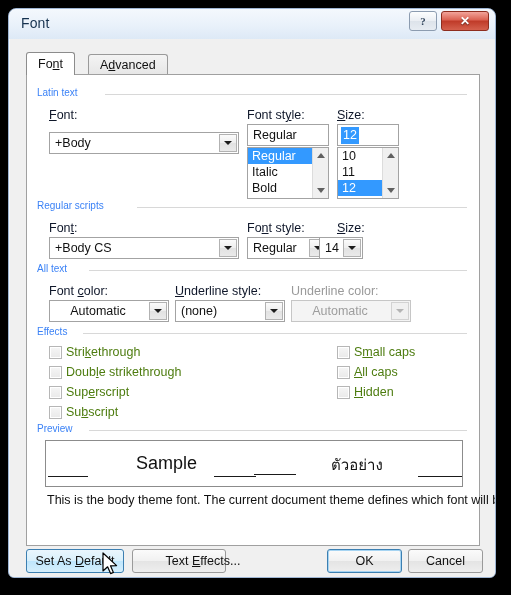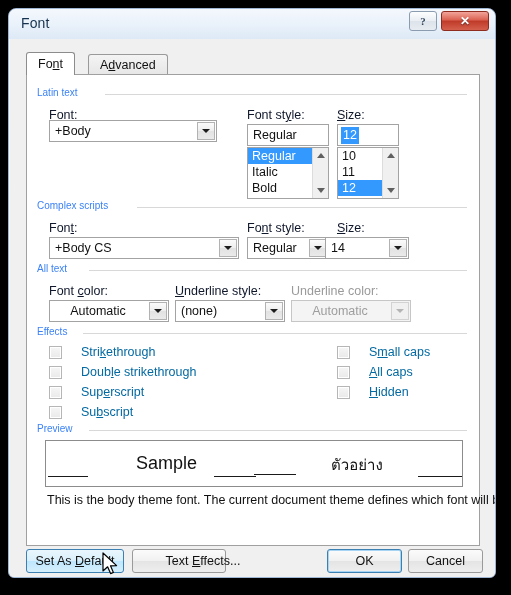--- a/index.html
+++ b/index.html
@@ -241,23 +241,23 @@
     align-items: center;
   }
   .cbox {
     width: 13px; height: 13px;
     background: linear-gradient(180deg,#f6f6f6 0%, #e9e9e9 100%);
     border: 1px solid #b6b6b6;
     box-shadow: 0 0 0 1px #ffffff inset;
     flex: 0 0 auto;
   }
   .cblabel {
-    margin-left: 19px;
-    font-size: 12.5px;
-    color: #0369a1;
+    margin-left: 4px;
+    font-size: 12.5px;
+    color: #4d7c0f;
     white-space: nowrap;
   }
 
   
   #preview-box {
     position: absolute;
     border: 1px solid #8c8c8c;
     background: #ffffff;
   }
   #preview-sample {
@@ -325,21 +325,21 @@
       <div class="tab active" id="tab-font"><span>Fo<span class="u">n</span>t</span></div>
       <div class="tab inactive" id="tab-advanced"><span>A<span class="u">d</span>vanced</span></div>
     </div>
 
     <div id="tabpanel">
 
       <div class="grp-label" style="left:10px; top:12px;">Latin text</div>
       <div class="grp-rule" style="left:78px; top:19px; width:362px;"></div>
 
       <div class="fld-label" style="left:22px; top:33px;"><span class="u">F</span>ont:</div>
-      <div class="combo" style="left:22px; top:45px; width:168px;">
+      <div class="combo" style="left:22px; top:57px; width:190px;">
         <span class="val">+Body</span>
         <span class="arrow">
             <i class="tri-down"></i>
           </span>
       </div>
 
       <div class="fld-label" style="left:220px; top:33px;">Font st<span class="u">y</span>le:</div>
       <div class="textbox" style="left:220px; top:49px; width:82px;">
         <span class="val">Regular</span>
       </div>
@@ -372,41 +372,41 @@
         <div class="sbar">
           <div class="sb-btn sb-up">
               <i class="tri-up-s"></i>
             </div>
           <div class="sb-btn sb-dn">
               <i class="tri-dn-s"></i>
             </div>
         </div>
       </div>
 
-      <div class="grp-label" style="left:10px; top:125px;">Complex scripts</div>
+      <div class="grp-label" style="left:10px; top:125px;">Regular scripts</div>
       <div class="grp-rule" style="left:110px; top:132px; width:330px;"></div>
 
       <div class="fld-label" style="left:22px; top:146px;">Fon<span class="u">t</span>:</div>
       <div class="combo" style="left:22px; top:162px; width:190px;">
         <span class="val">+Body CS</span>
         <span class="arrow">
             <i class="tri-down"></i>
           </span>
       </div>
 
       <div class="fld-label" style="left:220px; top:146px;">Fo<span class="u">n</span>t style:</div>
       <div class="combo" style="left:220px; top:162px; width:82px;">
         <span class="val">Regular</span>
         <span class="arrow">
             <i class="tri-down"></i>
           </span>
       </div>
 
       <div class="fld-label" style="left:310px; top:146px;"><span class="u">S</span>ize:</div>
-      <div class="combo" style="left:298px; top:162px; width:84px;text-align:center;">
+      <div class="combo" style="left:292px; top:162px; width:44px;text-align:center;">
         <span class="val">14</span>
         <span class="arrow">
             <i class="tri-down"></i>
           </span>
       </div>
 
       <div class="grp-label" style="left:10px; top:188px;">All text</div>
       <div class="grp-rule" style="left:62px; top:195px; width:378px;"></div>
 
       <div class="fld-label" style="left:22px; top:209px;">Font <span class="u">c</span>olor:</div>

